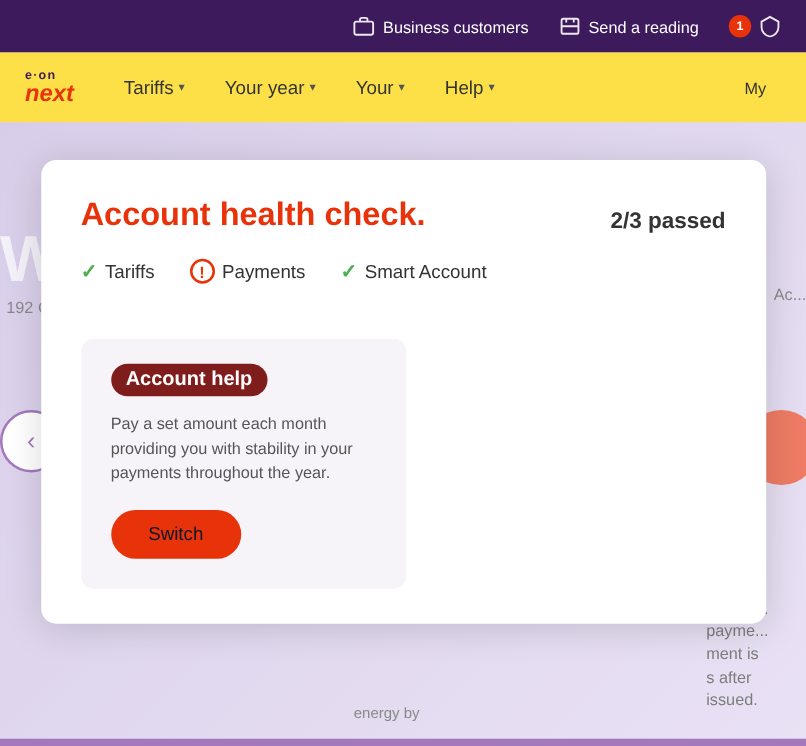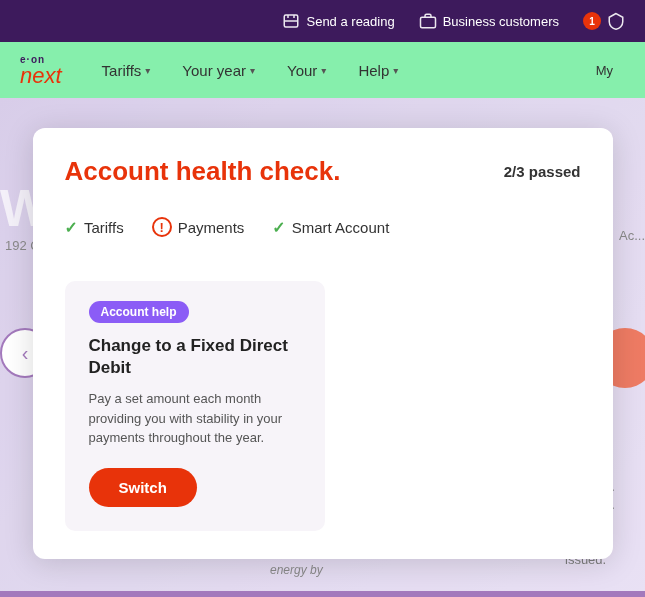--- a/index.html
+++ b/index.html
@@ -36,42 +36,42 @@
       height: 18px;
       font-size: 10px;
       display: flex;
       align-items: center;
       justify-content: center;
       font-weight: bold;
     }
 
     
     .nav-bar {
-      background: #86efac;
+      background: #fde047;
       height: 56px;
       display: flex;
       align-items: center;
       padding: 0 20px;
       gap: 8px;
       position: relative;
     }
     .logo {
       display: flex;
       flex-direction: column;
       margin-right: 20px;
     }
     .logo-eon {
       font-size: 10px;
       color: #3d1a5c;
       font-weight: bold;
       letter-spacing: 1px;
     }
     .logo-next {
-      font-size: 22px;
-      font-weight: 400;
+      font-size: 19px;
+      font-weight: 700;
       color: #e8330a;
       line-height: 1;
       font-style: italic;
     }
     .nav-item {
       display: flex;
       align-items: center;
       gap: 4px;
       padding: 8px 12px;
       font-size: 15px;
@@ -172,24 +172,23 @@
       top: 256px;
       left: 45px;
       right: 45px;
       height: 3px;
       background: #7b3fa0;
       opacity: 0.5;
     }
     .bg-energy-text {
       position: absolute;
       bottom: 20px;
-      left: 270px;
+      left: 283px;
       font-size: 12px;
       color: #555;
-      font-style: italic;
     }
 
     
     .modal-overlay {
       position: absolute;
       top: 98px;
       left: 0;
       right: 0;
       bottom: 0;
       background: rgba(255,255,255,0.3);
@@ -204,30 +203,30 @@
       background: white;
       border-radius: 12px;
       width: 580px;
       padding: 28px 32px;
       box-shadow: 0 4px 30px rgba(0,0,0,0.15);
       position: relative;
     }
     .modal-header {
       display: flex;
       justify-content: space-between;
-      align-items: center;
-      margin-bottom: 30px;
+      align-items: flex-end;
+      margin-bottom: 20px;
     }
     .modal-title {
       font-size: 26px;
       font-weight: 900;
       color: #e8330a;
     }
     .modal-score {
-      font-size: 15px;
+      font-size: 18px;
       font-weight: 700;
       color: #333;
     }
     .modal-checks {
       display: flex;
       gap: 28px;
       align-items: center;
       margin-bottom: 24px;
       padding-bottom: 20px;
     }
@@ -257,23 +256,23 @@
     }
 
     
     .card {
       background: #f7f4f9;
       border-radius: 10px;
       padding: 20px 24px 24px;
       width: 260px;
     }
     .card-badge {
-      background: #8b5cf6;
+      background: #7f1d1d;
       color: white;
-      font-size: 12px;
+      font-size: 16px;
       font-weight: 600;
       padding: 4px 12px;
       border-radius: 20px;
       display: inline-block;
       margin-bottom: 12px;
     }
     .card-title {
       font-size: 17px;
       font-weight: 800;
       color: #222;
@@ -281,47 +280,47 @@
       line-height: 1.3;
     }
     .card-desc {
       font-size: 13px;
       color: #555;
       line-height: 1.5;
       margin-bottom: 20px;
     }
     .card-btn {
       background: #e8330a;
-      color: #ffffff;
+      color: #0f172a;
       border: none;
       border-radius: 24px;
       padding: 11px 30px;
       font-size: 15px;
-      font-weight: 700;
+      font-weight: 400;
       cursor: pointer;
       display: inline-block;
     }
   </style>
 </head>
 <body>
 
 <div class="top-bar">
+  <div class="top-bar-item">
+    <svg class="top-bar-icon" viewBox="0 0 24 24" fill="none" stroke="white" stroke-width="2">
+      <rect x="2" y="7" width="20" height="14" rx="2"></rect>
+      <path d="M16 7V5a2 2 0 0 0-2-2h-4a2 2 0 0 0-2 2v2"></path>
+    </svg>
+    <span>Business customers</span>
+  </div>
   <div class="top-bar-item">
     <svg class="top-bar-icon" viewBox="0 0 24 24" fill="none" stroke="white" stroke-width="2">
       <rect x="3" y="4" width="18" height="16" rx="2"></rect>
       <path d="M8 4v4M16 4v4M3 12h18"></path>
     </svg>
     <span>Send a reading</span>
-  </div>
-  <div class="top-bar-item">
-    <svg class="top-bar-icon" viewBox="0 0 24 24" fill="none" stroke="white" stroke-width="2">
-      <rect x="2" y="7" width="20" height="14" rx="2"></rect>
-      <path d="M16 7V5a2 2 0 0 0-2-2h-4a2 2 0 0 0-2 2v2"></path>
-    </svg>
-    <span>Business customers</span>
   </div>
   <div class="top-bar-item">
     <div class="notification-badge">1</div>
     <svg class="top-bar-icon" viewBox="0 0 24 24" fill="none" stroke="white" stroke-width="2">
       <path d="M12 2L3 7v6c0 5 4 9.27 9 10 5-0.73 9-5 9-10V7z"></path>
     </svg>
   </div>
 </div>
 
 <div class="nav-bar">
@@ -379,18 +378,17 @@
         <span>Payments</span>
       </div>
       <div class="check-item">
         <span class="check-pass">✓</span>
         <span>Smart Account</span>
       </div>
     </div>
 
     <div class="card">
       <div class="card-badge">Account help</div>
-      <div class="card-title">Change to a Fixed Direct Debit</div>
       <div class="card-desc">Pay a set amount each month providing you with stability in your payments throughout the year.</div>
       <button class="card-btn">Switch</button>
     </div>
   </div>
 </div>
 
 </body></html>

